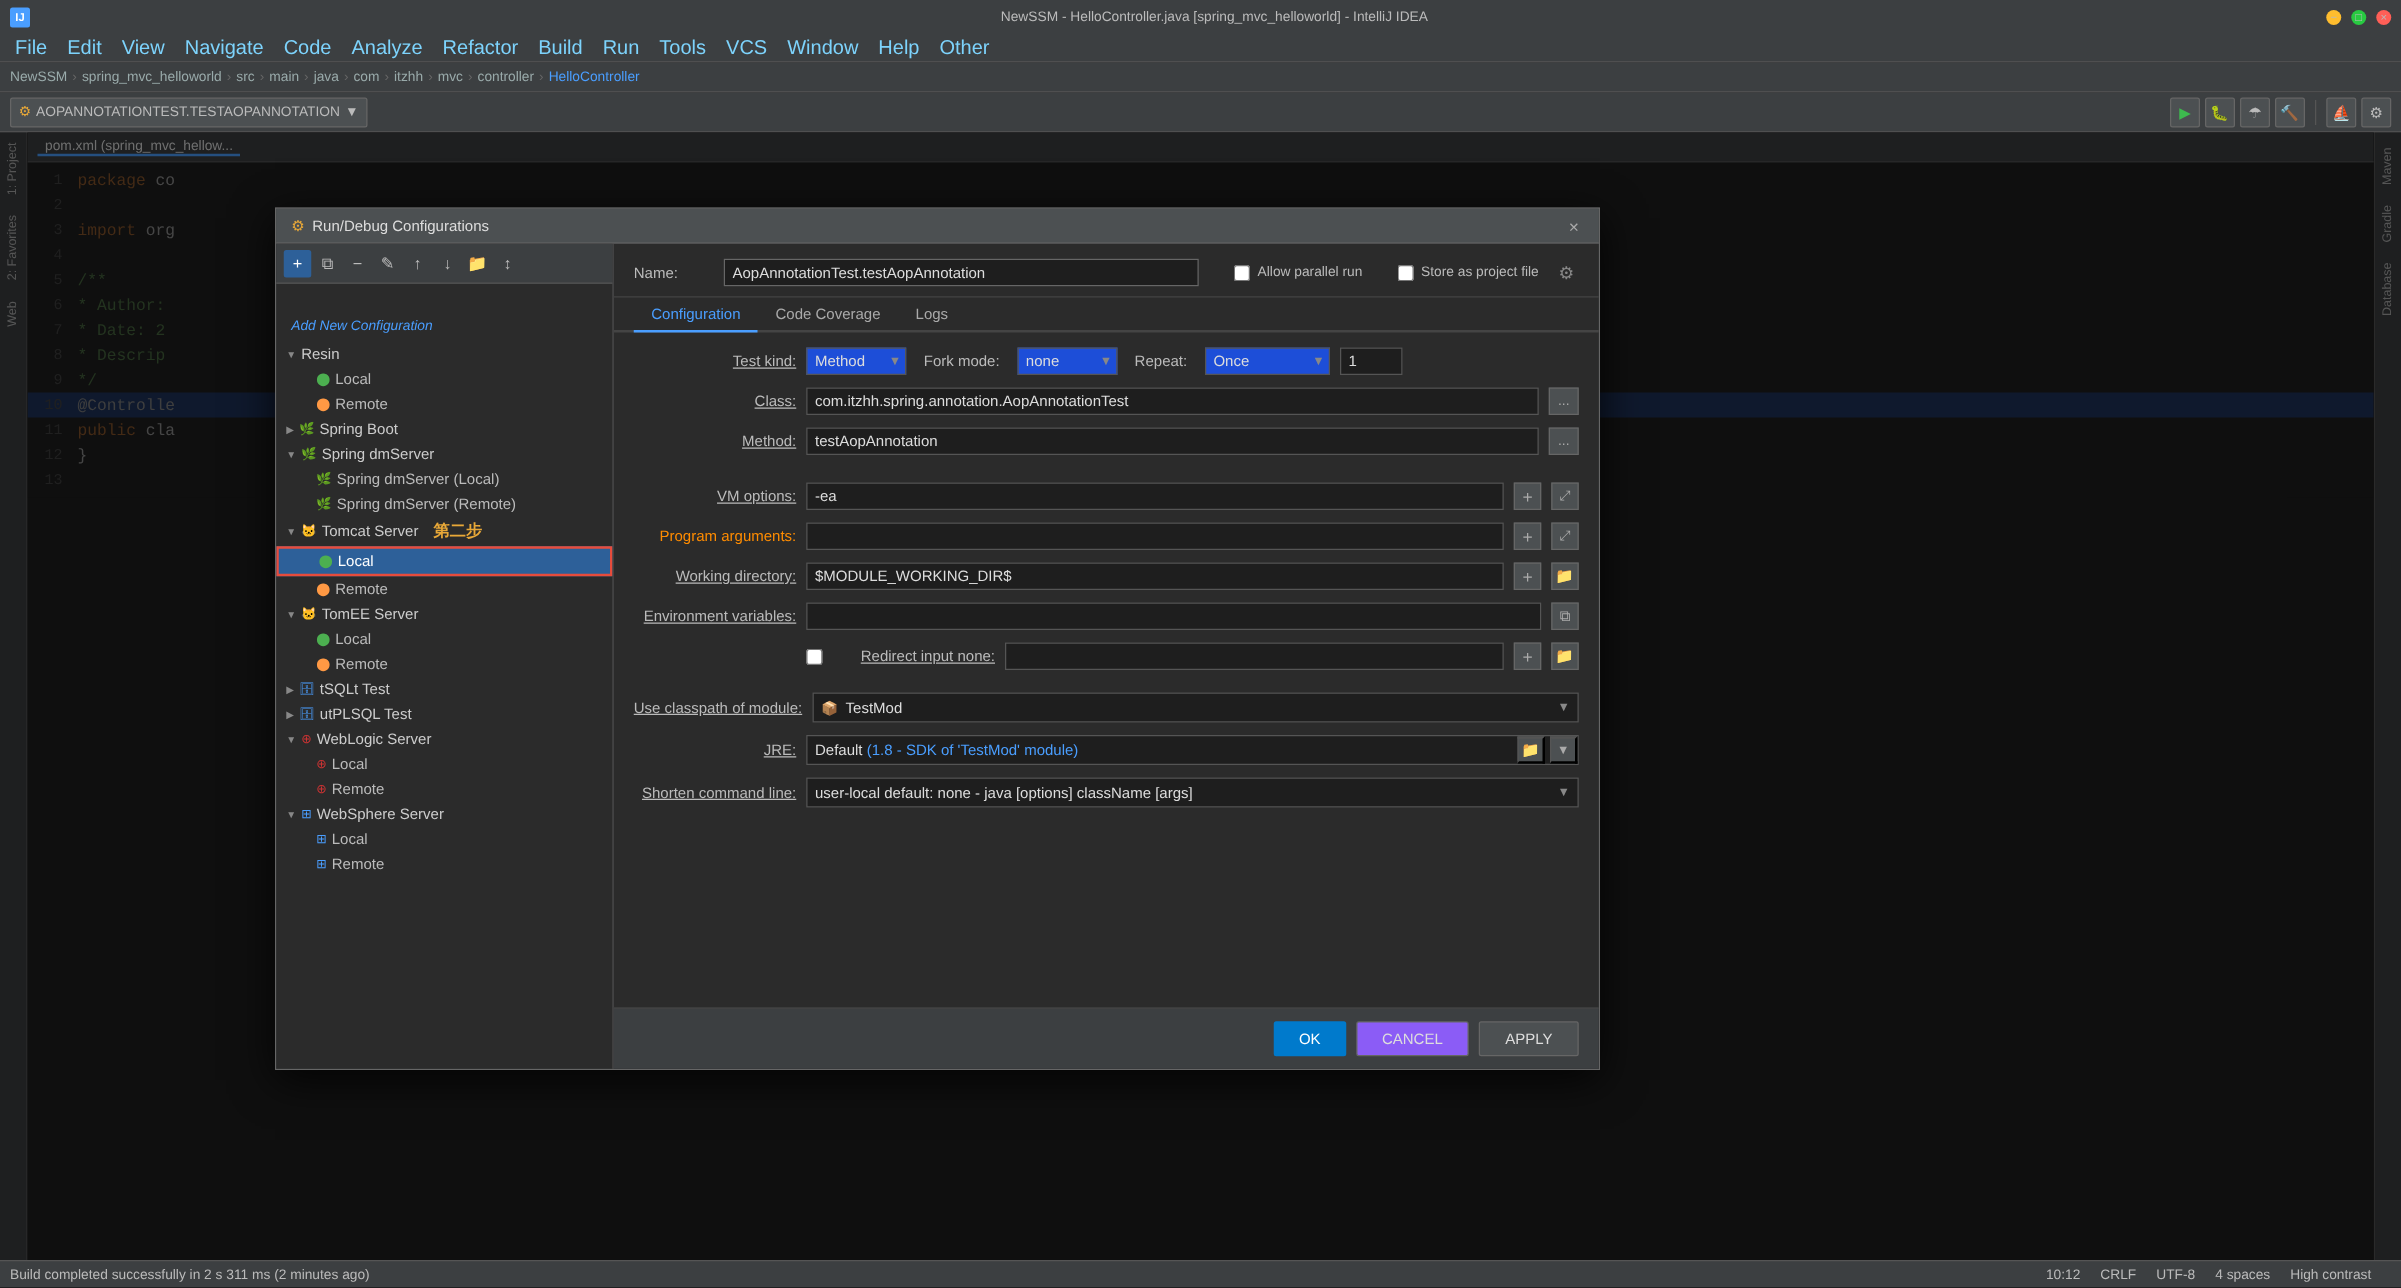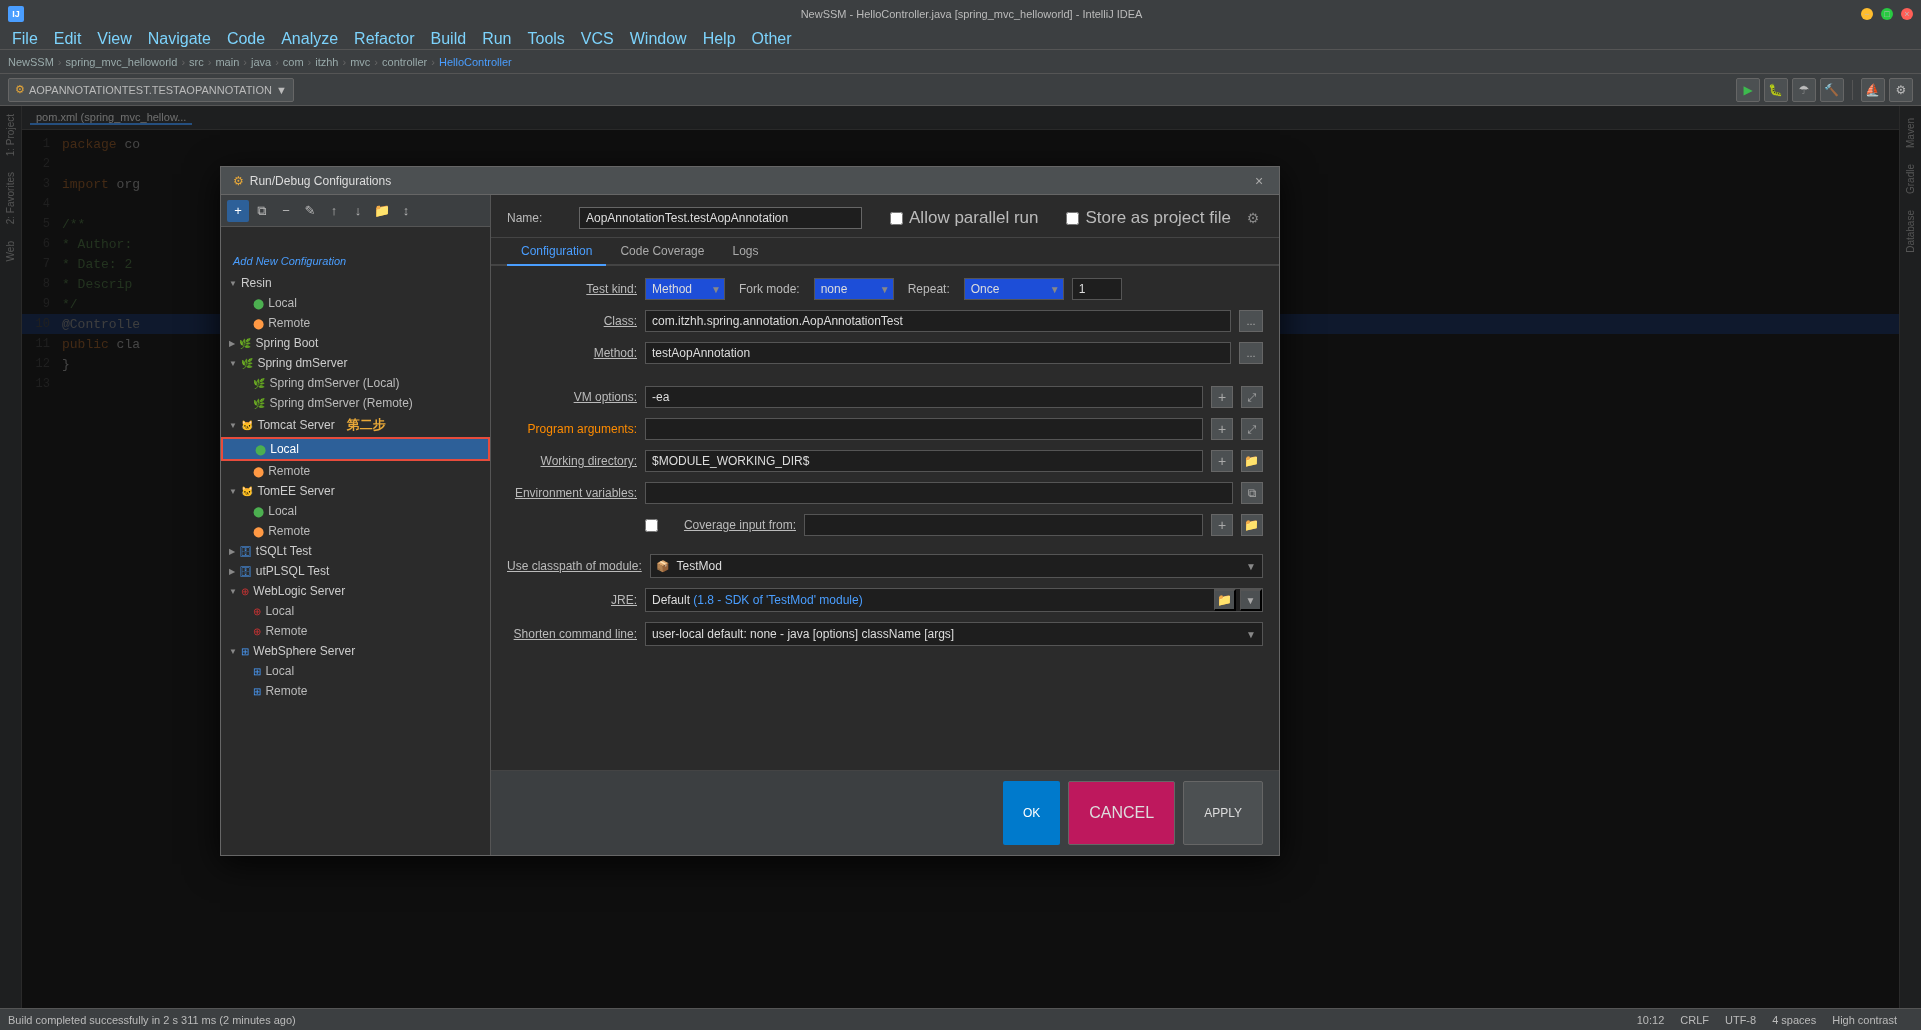--- a/index.html
+++ b/index.html
@@ -297,21 +297,21 @@
       color: #ddd;
       padding: 3px 6px;
       font-size: 12px;
       outline: none;
     }
     .rdd-checkbox-row {
       display: flex; align-items: center; gap: 6px;
       margin-left: 16px;
     }
     .rdd-checkbox { width: 13px; height: 13px; cursor: pointer; }
-    .rdd-checkbox-label { font-size: 17px; color: #bbb; }
+    .rdd-checkbox-label { font-size: 11px; color: #bbb; }
     .rdd-gear-btn {
       width: 20px; height: 20px;
       background: transparent; border: none;
       color: #888; cursor: pointer; font-size: 14px;
     }
 
     
     #rdd-tabs {
       display: flex;
       border-bottom: 2px solid #444;
@@ -522,25 +522,25 @@
     .btn-ok {
       background: #007acc;
       color: white;
       border: none;
       padding: 6px 20px;
       font-size: 12px;
       cursor: pointer;
       border-radius: 2px;
     }
     .btn-cancel {
-      background: #be185d;
+      background: #8b5cf6;
       color: #ddd;
       border: 1px solid #666;
-      padding: 22px 20px;
-      font-size: 16px;
+      padding: 6px 20px;
+      font-size: 12px;
       cursor: pointer;
       border-radius: 2px;
     }
     .btn-apply {
       background: #4c5052;
       color: #ddd;
       border: 1px solid #666;
       padding: 6px 20px;
       font-size: 12px;
       cursor: pointer;
@@ -949,21 +949,21 @@
 
             <div class="form-row">
               <span class="form-label underline">Environment variables:</span>
               <input type="text" class="env-vars-input" value="" style="">
               <button class="form-copy-btn">⧉</button>
             </div>
 
             <div class="form-row">
               <span class="form-label" style="min-width:130px;"></span>
               <input type="checkbox" class="form-checkbox" style="">
-              <span class="form-label underline">Coverage input from:</span>
+              <span class="form-label underline">Redirect input none:</span>
               <input type="text" class="form-input" value="" style="flex: 1 1 0%;">
               <button class="form-add-btn">+</button>
               <button class="form-folder-btn">📁</button>
             </div>
 
             <div style="height:8px;"></div>
 
             <div class="form-row">
               <span class="form-label underline">Use classpath of module:</span>
               <div class="module-select-wrapper">

